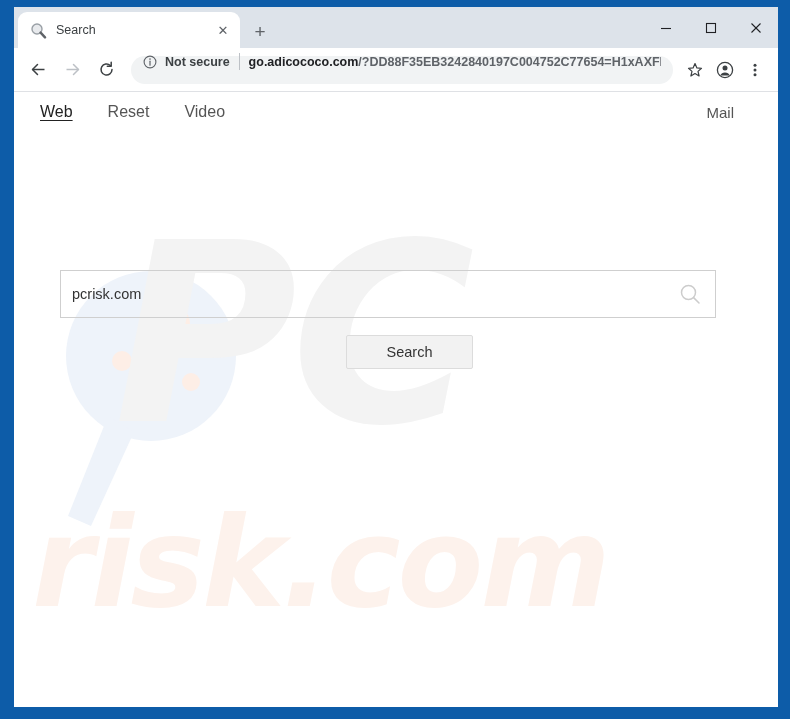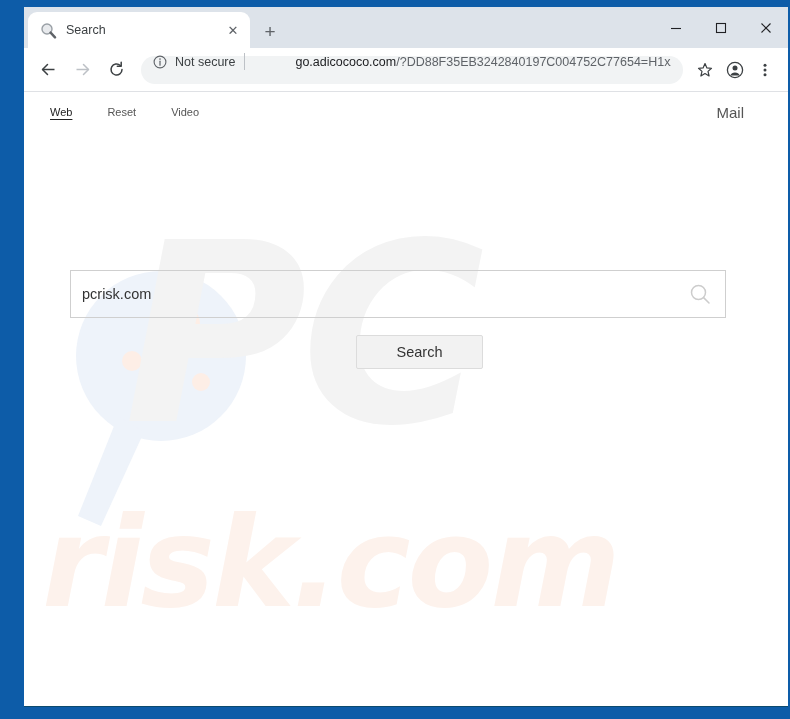--- a/index.html
+++ b/index.html
@@ -19,24 +19,24 @@
     position: absolute;
     left: 0; top: 0;
     width: 790px; height: 719px;
     background: #0d5ca8;
     box-sizing: border-box;
   }
 
   
   #browser-window {
     position: absolute;
-    left: 24px; top: 7px;
+    left: 14px; top: 7px;
     width: 764px;
     height: 700px;
-    background: #0c4a6e;
+    background: #ffffff;
     box-sizing: border-box;
     overflow: hidden;
   }
 
   
   #tab-strip {
     position: relative;
     height: 41px;
     background: #dde3ea;
   }
@@ -118,20 +118,21 @@
     flex: 1 1 auto;
     height: 28px;
     margin: 0 6px 0 6px;
     background: #f1f3f4;
     border-radius: 14px;
     display: flex;
     align-items: center;
     padding: 0 12px 16px 11px;
     box-sizing: border-box;
     min-width: 0;
+    font-weight: bold;
   }
   #security-icon {
     flex: 0 0 16px;
     width: 16px; height: 16px;
     margin-right: 7px;
     display: flex; align-items: center; justify-content: center;
   }
   #security-text {
     flex: 0 0 auto;
     font-size: 12.5px;
@@ -147,21 +148,21 @@
     margin-right: 9px;
   }
   #url-text {
     flex: 1 1 auto;
     font-size: 12.5px;
     color: #202124;
     white-space: nowrap;
     overflow: hidden;
     min-width: 0;
   }
-  #url-text .url-host { color: #202124; margin-left: 41px; }
+  #url-text .url-host { color: #202124; }
   #url-text .url-path { color: #5f6368; }
   #star-button, #profile-button, #menu-button {
     flex: 0 0 28px;
     width: 28px; height: 28px;
     display: flex; align-items: center; justify-content: center;
     margin-left: 2px;
   }
 
   
   #page {
@@ -220,21 +221,21 @@
   #site-nav {
     position: absolute;
     left: 0; top: 0;
     width: 746px; height: 40px;
     display: flex;
     align-items: center;
     padding: 0 26px;
     box-sizing: border-box;
   }
   .nav-link {
-    font-size: 11px;
+    font-size: 16px;
     color: #555555;
     margin-right: 35px;
     white-space: nowrap;
   }
   .nav-link.active {
     color: #222222;
     text-decoration: underline;
     text-underline-offset: 3px;
   }
   #nav-spacer { flex: 1 1 auto; }

